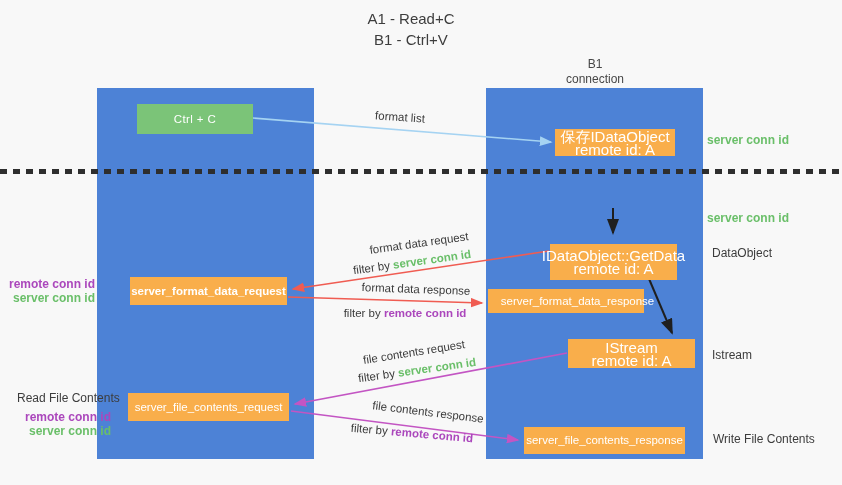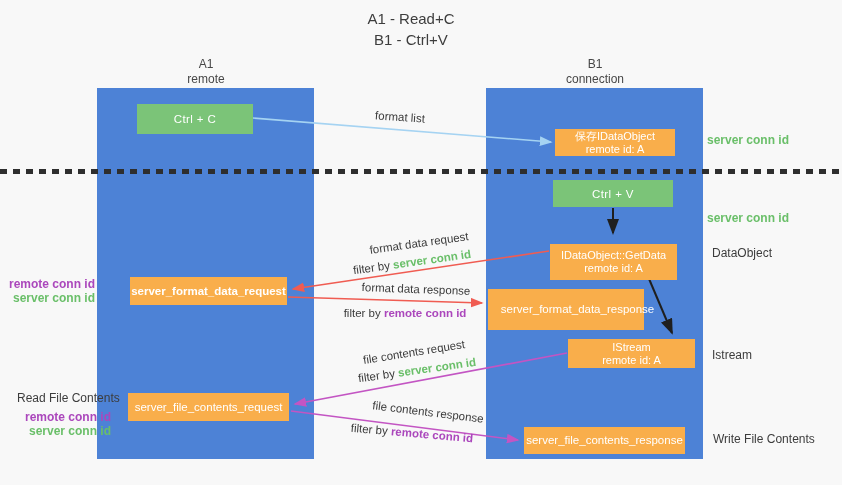--- a/index.html
+++ b/index.html
@@ -31,29 +31,29 @@
   .arrow-blue-l{stroke:var(--arrow-blue);stroke-width:1.6;fill:none;}
   .arrow-red-l{stroke:var(--arrow-red);stroke-width:1.6;fill:none;}
   .arrow-mag-l{stroke:var(--arrow-magenta);stroke-width:1.6;fill:none;}
   .arrow-blk-l{stroke:var(--arrow-black);stroke-width:2;fill:none;}
   .mh-blue{fill:var(--arrow-blue);} .mh-red{fill:var(--arrow-red);}
   .mh-mag{fill:var(--arrow-magenta);} .mh-blk{fill:var(--arrow-black);}
 
   .node{position:absolute;z-index:4;display:flex;flex-direction:column;align-items:center;
         justify-content:center;color:#fff;text-align:center;}
   .node.green{background:var(--node-green);font-size:11.5px;letter-spacing:.4px;}
-  .node.orange{background:var(--node-orange);font-size:11px;line-height:13px;}
+  .node.orange{background:var(--node-orange);font-size:15px;line-height:13px;}
   .node.orange.single{font-size:11.5px;}
 
   .n-ctrl-c{left:137px;top:104px;width:116px;height:30px;}
   .n-save{left:555px;top:129px;width:120px;height:27px;}
   .n-ctrl-v{left:553px;top:180px;width:120px;height:27px;}
   .n-getdata{left:550px;top:244px;width:127px;height:36px;}
   .n-fmt-req{left:130px;top:277px;width:157px;height:28px;font-weight:bold;}
-  .n-fmt-res{left:488px;top:289px;width:156px;height:41px;padding-left:23px;}
+  .n-fmt-res{left:488px;top:289px;width:156px;height:24px;padding-left:23px;}
   .n-istream{left:568px;top:339px;width:127px;height:29px;}
   .n-file-req{left:128px;top:393px;width:161px;height:28px;}
   .n-file-res{left:524px;top:427px;width:161px;height:27px;}
 
   .flabel{position:absolute;z-index:5;white-space:nowrap;font-size:11.5px;
           color:var(--text-dark);transform:translate(-50%,-50%);}
   .flabel .g{color:var(--text-green);font-weight:bold;}
   .flabel .p{color:var(--text-purple);font-weight:bold;}
 
   .side{position:absolute;z-index:5;white-space:nowrap;font-size:12px;color:var(--text-dark);}
@@ -67,24 +67,20 @@
 </head>
 <body>
 
 <div class="canvas">
 
   <div class="title">
     <div>A1 - Read+C</div>
     <div>B1 - Ctrl+V</div>
   </div>
 
-  <div class="col-header left">
-    <div>A1</div>
-    <div>remote</div>
-  </div>
   <div class="col-header right">
     <div>B1</div>
     <div>connection</div>
   </div>
 
   <div class="lifeline left"></div>
   <div class="lifeline right"></div>
 
   <div class="dotted-line"></div>
 
@@ -114,23 +110,20 @@
 
   <div class="node green n-ctrl-c">
     <span>Ctrl + C</span>
   </div>
 
   <div class="node orange n-save">
     <span>保存IDataObject</span>
     <span>remote id: A</span>
   </div>
 
-  <div class="node green n-ctrl-v">
-    <span>Ctrl + V</span>
-  </div>
 
   <div class="node orange n-getdata">
     <span>IDataObject::GetData</span>
     <span>remote id: A</span>
   </div>
 
   <div class="node orange single n-fmt-req">
     <span>server_format_data_request</span>
   </div>
 

